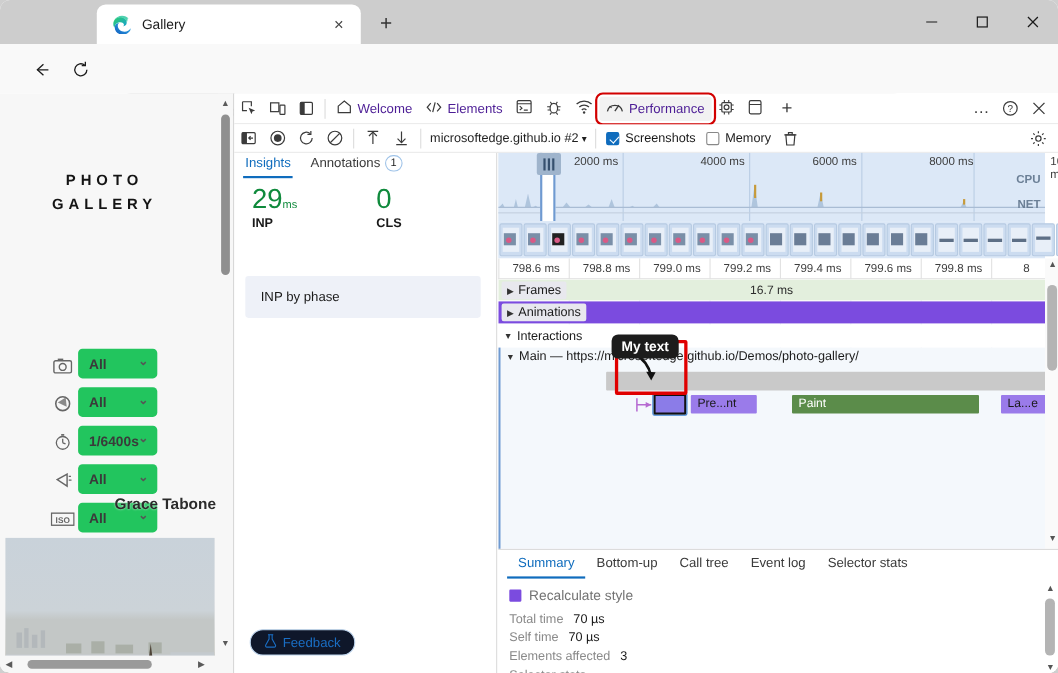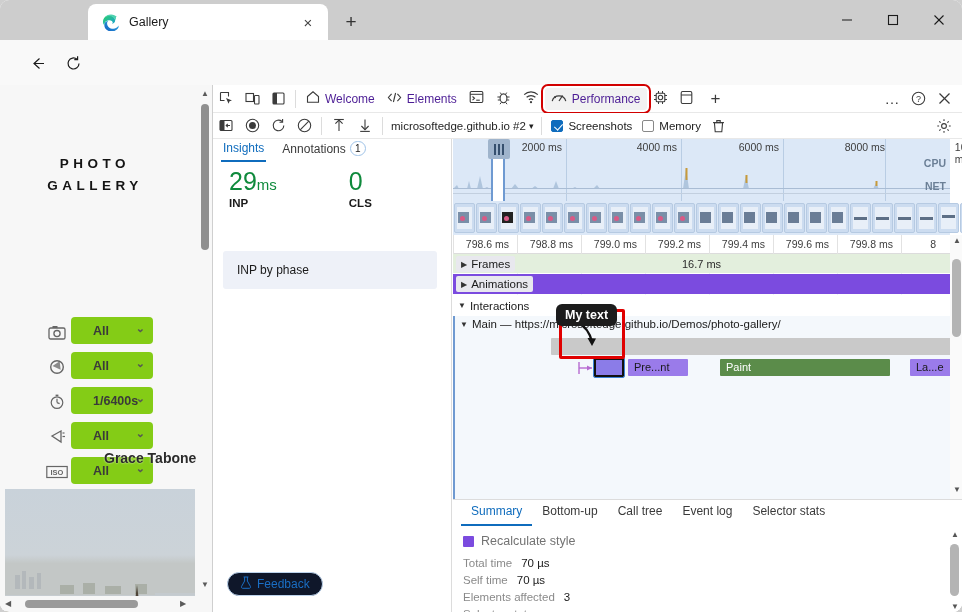--- a/index.html
+++ b/index.html
@@ -90,24 +90,24 @@
     position:absolute; left:0; top:68px; width:190px; text-align:center;
     font-size:13.5px; font-weight:bold; letter-spacing:4.5px; line-height:22px;
     color:#141414;
   }
   .filter-row { position:absolute; left:45px; width:150px; height:30px; }
   .filter-ico {
     position:absolute; left:0; top:3px; width:24px;height:24px;
     display:flex;align-items:center;justify-content:center; color:#666;
   }
   .filter-sel {
-    position:absolute; left:26px; top:0; width:82px; height:27px;
-    background:#84cc16; border-radius:4px;
+    position:absolute; left:26px; top:0; width:72px; height:27px;
+    background:#22c55e; border-radius:4px;
     display:flex;align-items:center;
-    font-size:12.5px; color:#3a3a3a; font-weight:bold; padding-left:22px;
+    font-size:12.5px; color:#3a3a3a; font-weight:bold; padding-left:10px;
   }
   .filter-sel .chev { position:absolute; right:8px; top:5px; color:#555; font-size:11px;}
   .watermark {
     position:absolute; left:104px; top:365px;
     font-size:14px; font-weight:bold; color:#2b2b2b; white-space:nowrap;
     text-shadow: 0 0 2px rgba(255,255,255,.9);
   }
   .photo {
     position:absolute; left:5px; top:404px; width:190px; height:185px;
     overflow:hidden;
@@ -170,21 +170,21 @@
   .ins-tabs { position:absolute; left:0; top:0; width:239px; height:24px; display:flex; align-items:flex-start; padding-left:8px; gap:14px;}
   .ins-tab { font-size:12px; color:#3a3a3a; padding:2px 2px 5px 2px; white-space:nowrap;}
   .ins-tab.sel { color:#0f6cbd; border-bottom:2px solid #0f6cbd; }
   .badge {
     display:inline-flex;align-items:center;justify-content:center;
     min-width:16px;height:15px; border:1px solid #9fc3e8; border-radius:8px;
     font-size:10px; color:#1a1a1a; margin-left:4px; padding:0 4px; vertical-align:1px;
   }
   .metrics { position:absolute; left:16px; top:28px; display:flex; gap:72px; }
   .metric .val { font-size:25px; color:#0f8a3c; font-weight:400; line-height:28px;}
-  .metric .unit { font-size:15px; color:#0f8a3c; }
+  .metric .unit { font-size:10px; color:#0f8a3c; }
   .metric .lbl { font-size:11.5px; font-weight:bold; color:#1a1a1a; margin-top:2px;}
   .ins-card {
     position:absolute; left:10px; top:112px; width:214px; height:38px;
     background:#eef1f8; border-radius:3px;
     display:flex; align-items:center; padding-left:14px;
     font-size:12px; color:#1a1a1a;
   }
   .feedback {
     position:absolute; left:14px; bottom:16px;
     height:24px; border:1px solid #bcd3ec; border-radius:13px;

